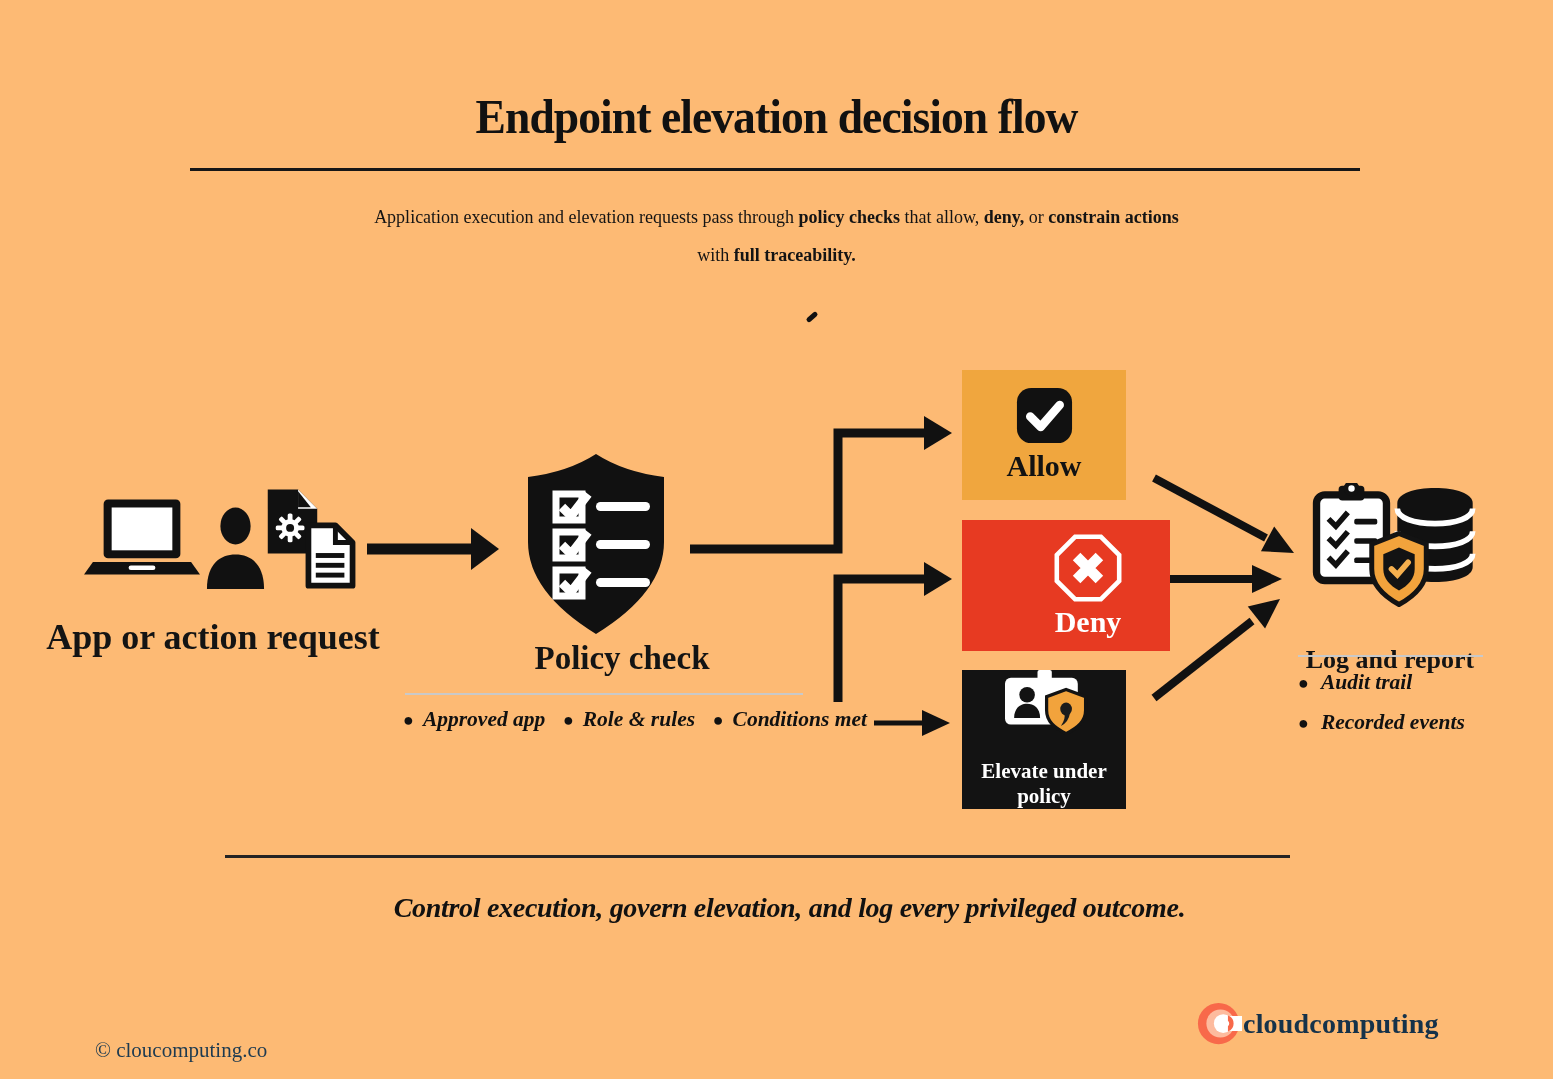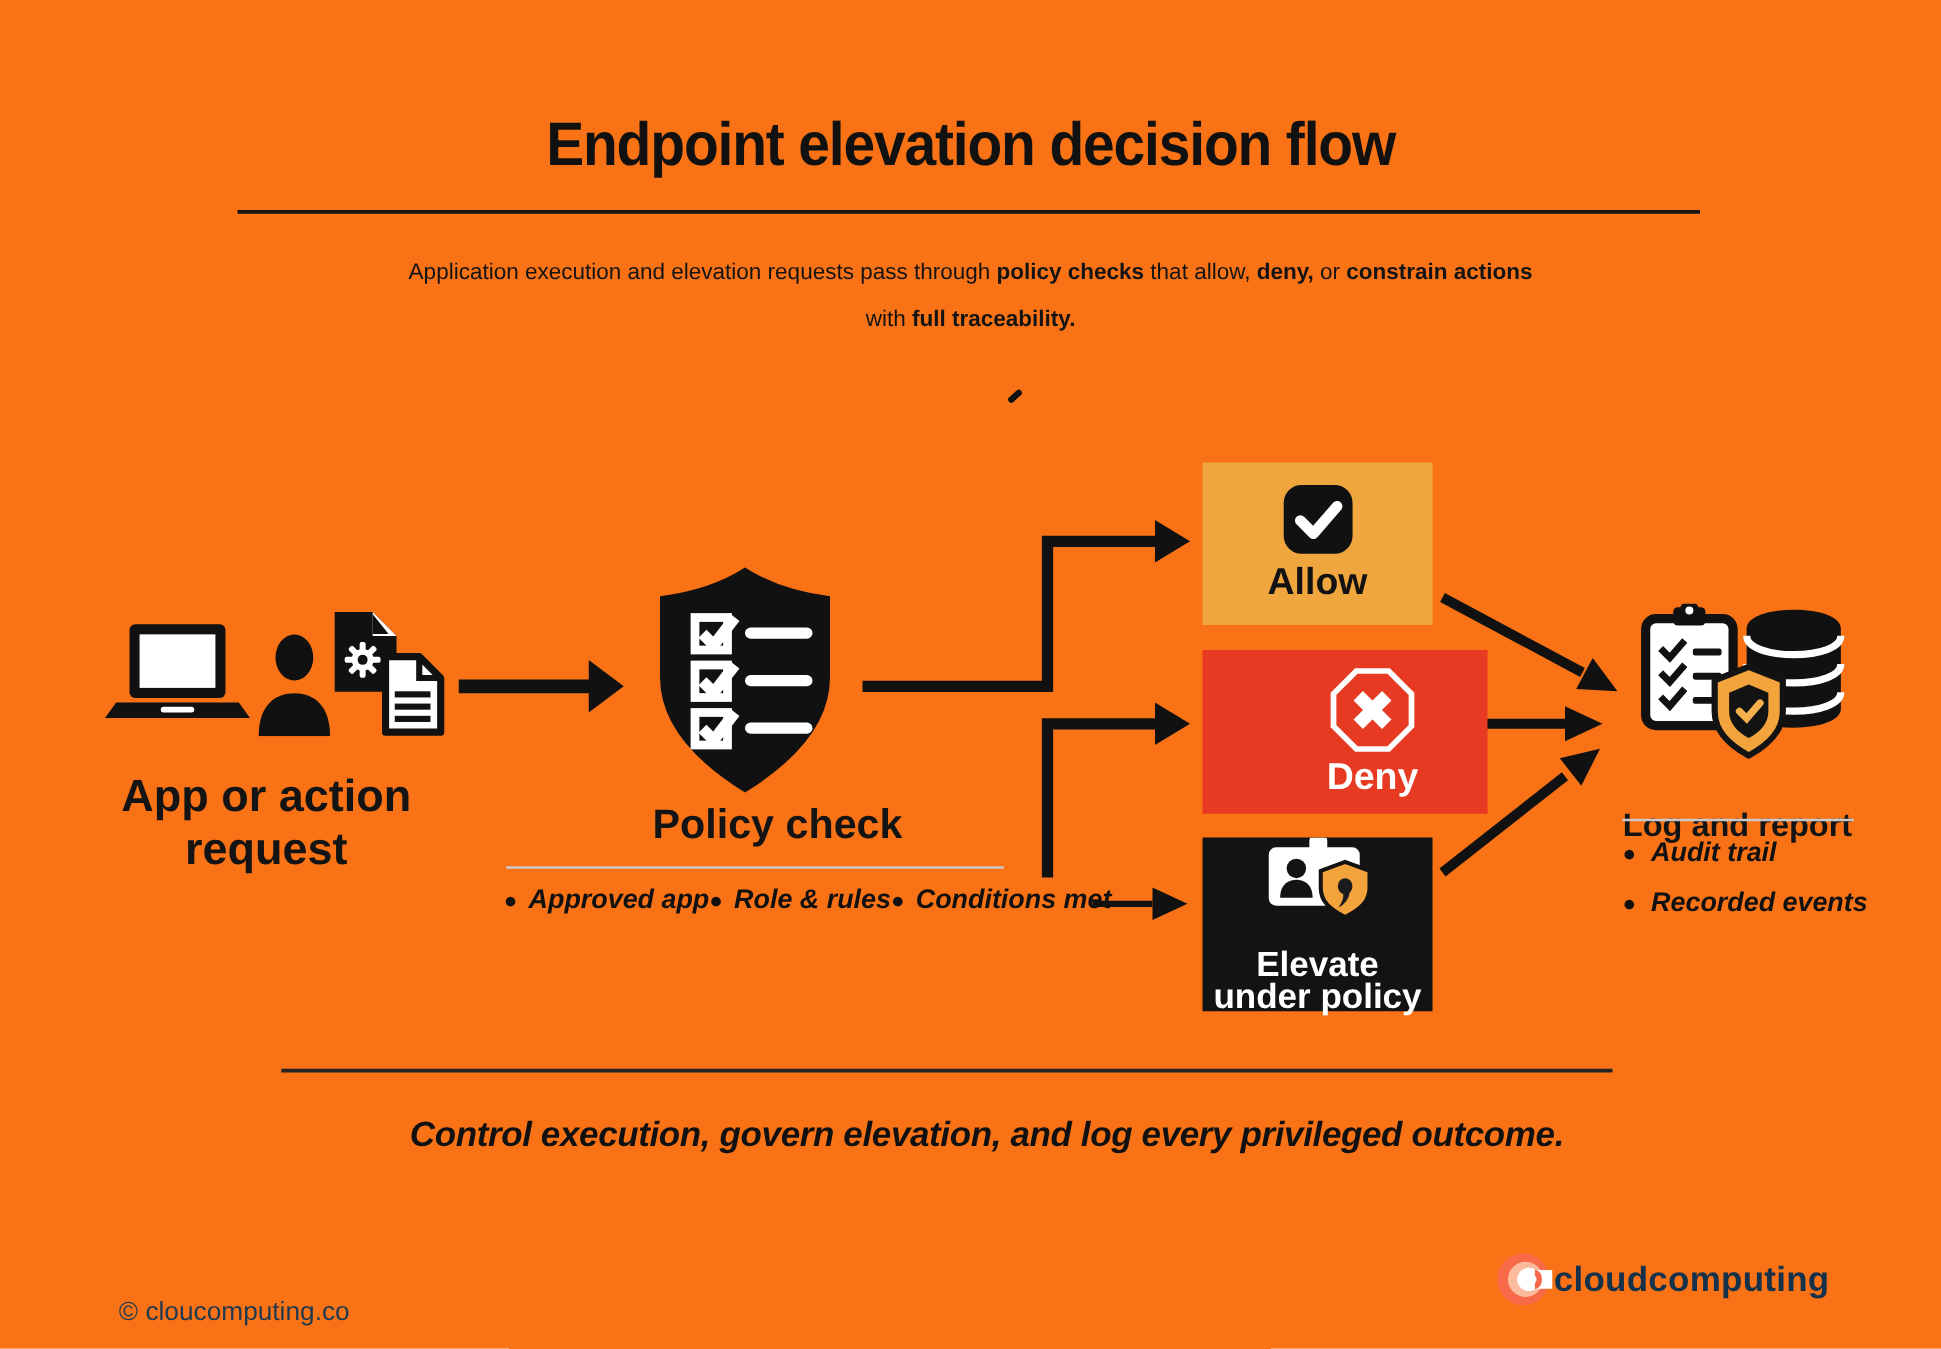--- a/index.html
+++ b/index.html
@@ -1,17 +1,17 @@
 <!DOCTYPE html>
 <html><head>
 <meta charset="utf-8">
 <style>
   html,body{margin:0;padding:0;background:#fff;}
-  .page{position:relative;width:1553px;height:1079px;background:#f97316;overflow:hidden;
-        font-family:Liberation Sans, sans-serif;color:#111;}
+  .page{position:relative;width:1553px;height:1079px;background:#fdba74;overflow:hidden;
+        font-family:Liberation Serif, serif;color:#111;}
 
   
   .title{position:absolute;top:88px;left:0;width:100%;margin:0;text-align:center;
          font-size:49px;font-weight:700;letter-spacing:-1px;transform:scaleX(.93);}
   .title-rule{position:absolute;top:168px;left:190px;width:1170px;height:3px;background:#161616;}
   .subtitle{position:absolute;top:198px;left:0;width:100%;margin:0;text-align:center;
             font-size:18px;line-height:38px;color:#141414;}
   .subtitle .line{display:block;}
   .b{font-weight:700;}
 
@@ -40,29 +40,29 @@
   .laptop-icon{left:84px;top:492px;width:116px;height:97px;}
   .user-icon{left:197px;top:505px;width:77px;height:84px;}
   .app-file-icon{left:266px;top:488px;width:53px;height:67px;}
   .document-icon{left:304px;top:522px;width:53px;height:67px;}
   .policy-shield-icon{left:516px;top:450px;width:160px;height:188px;}
   .clipboard-icon{left:1311px;top:483px;width:81px;height:103px;}
   .database-icon{left:1391px;top:486px;width:88px;height:98px;}
   .log-shield-icon{left:1366px;top:531px;width:66px;height:76px;}
 
   
-  .box{position:absolute;left:962px;width:184px;display:flex;flex-direction:column;
+  .box{position:absolute;left:962px;width:164px;display:flex;flex-direction:column;
        align-items:center;justify-content:center;text-align:center;}
   .box-allow{top:370px;height:130px;}
   .box-deny{top:520px;height:131px;padding-left:44px;}
   .box-elevate{top:670px;height:139px;}
   .box-label{font-weight:700;}
   .box-allow .box-label{font-size:30px;color:#121212;margin-top:5px;}
   .box-deny .box-label{font-size:30px;color:#ffffff;margin-top:2px;}
-  .box-elevate .box-label{font-size:28px;color:#ffffff;line-height:25px;margin-top:24px;width:172px;}
+  .box-elevate .box-label{font-size:21px;color:#ffffff;line-height:25px;margin-top:24px;width:172px;}
 
   
   .bottom-rule{position:absolute;top:855px;left:225px;width:1065px;height:3px;background:#242424;}
   .tagline{position:absolute;top:879px;left:0;width:100%;margin:13px;text-align:center;
            font-weight:700;font-style:italic;font-size:28px;letter-spacing:-.3px;}
 
   .copyright{position:absolute;top:1014px;left:95px;font-size:21px;color:#1d3a50;margin-top:24px;}
   .brand{position:absolute;top:1001px;left:1197px;display:flex;align-items:center;gap:1px;}
   .brand-mark{width:45px;height:45px;}
   .brand-word{font-size:28px;font-weight:700;color:#15324a;letter-spacing:.2px;}

